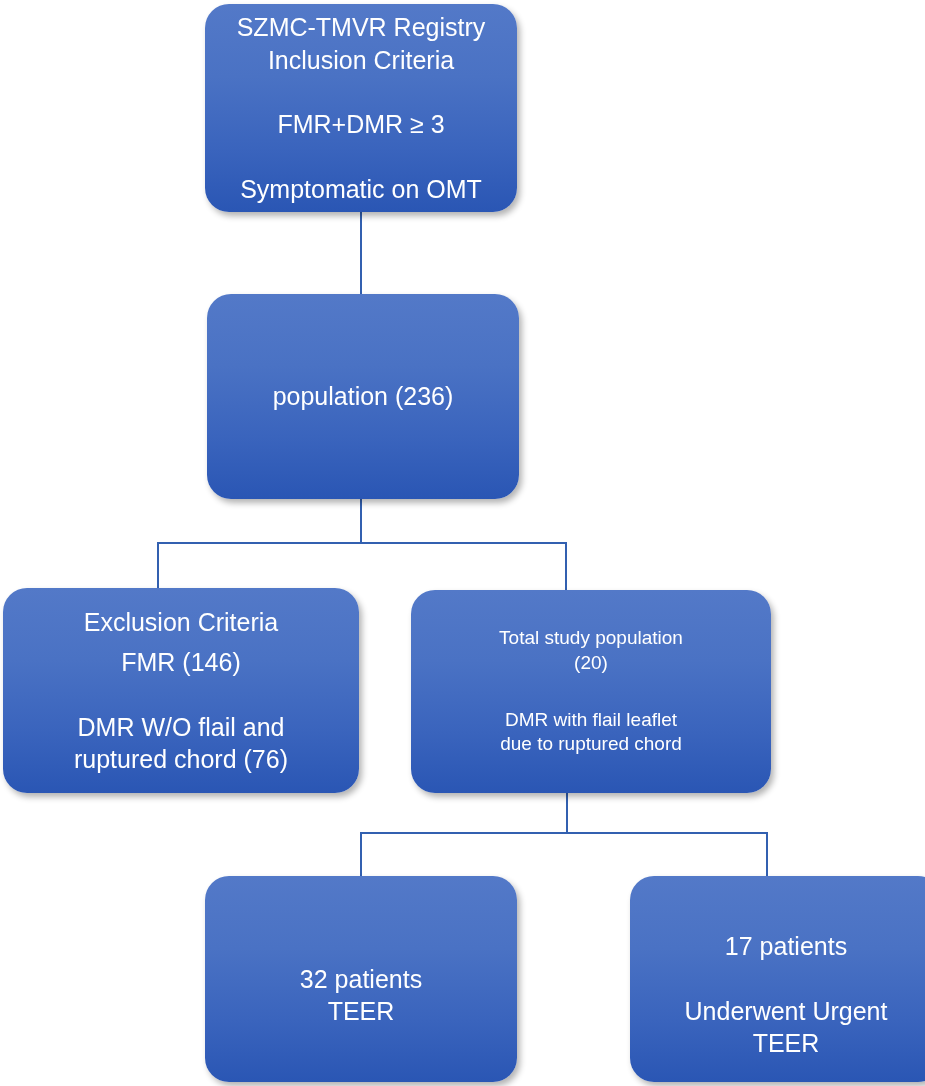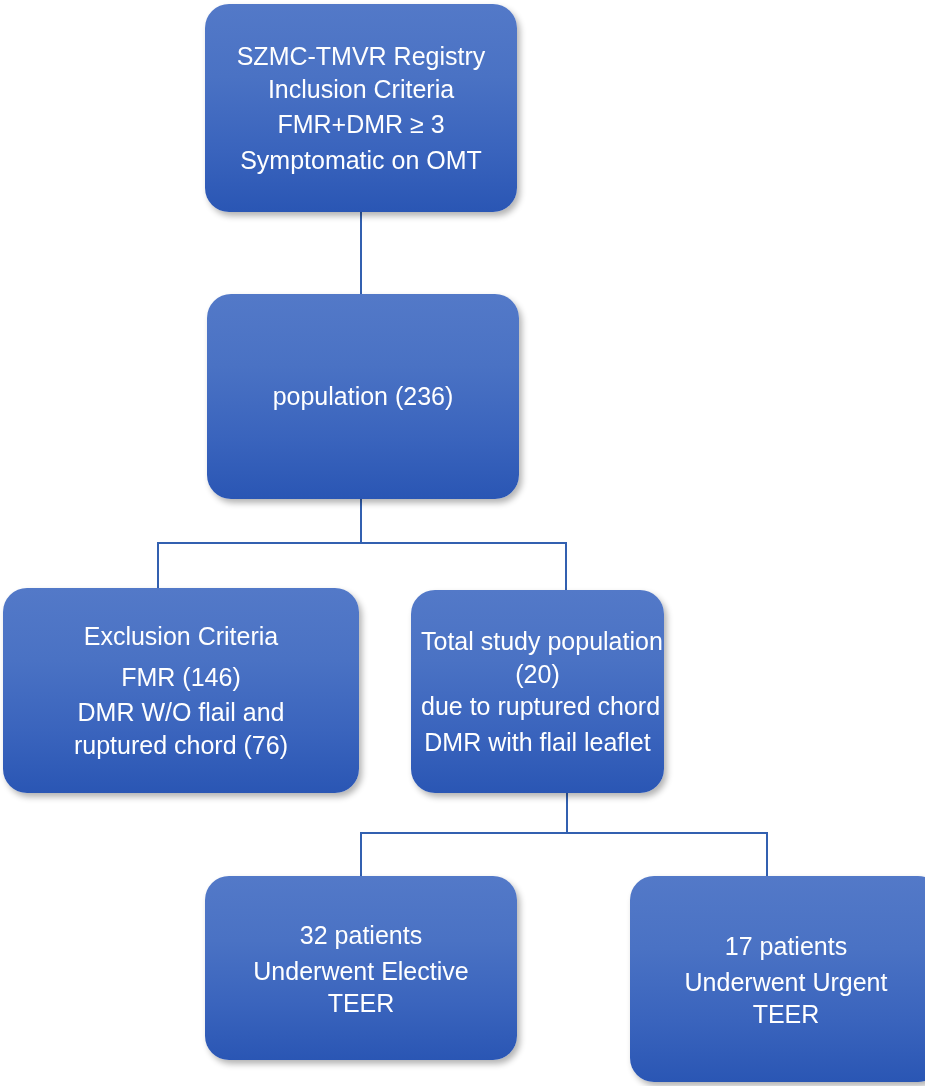--- a/index.html
+++ b/index.html
@@ -36,28 +36,28 @@
   }
   .node .ln {
     display: block;
     width: 100%;
     white-space: nowrap;
   }
   .u { text-underline-offset: 3px; }
 
   
   .gap-sm { margin-top: 8px; }
-  .gap-md { margin-top: 3px; }
+  .gap-md { margin-top: 32px; }
 
   
   #node-inclusion   { left: 205px; top: 4px;    width: 312px; height: 208px; font-size: 25px; }
   #node-registry    { left: 207px; top: 294px;  width: 312px; height: 205px; font-size: 25px; }
   #node-exclusion   { left: 3px;   top: 588px;  width: 356px; height: 205px; font-size: 25px; }
-  #node-study       { left: 411px; top: 590px;  width: 253px; height: 203px; font-size: 25px; }
-  #node-elective    { left: 205px; top: 876px;  width: 312px; height: 184px; font-size: 25px; }
+  #node-study       { left: 411px; top: 590px;  width: 360px; height: 203px; font-size: 19px; }
+  #node-elective    { left: 205px; top: 876px;  width: 312px; height: 206px; font-size: 25px; }
   #node-urgent      { left: 630px; top: 876px;  width: 312px; height: 206px; font-size: 25px; }
 
   
   .conn {
     position: absolute;
     background: #3260b0;
   }
   .conn.v { width: 2px; }
   .conn.h { height: 2px; }
 
@@ -105,27 +105,26 @@
   <div class="node" id="node-exclusion">
     <span class="ln u">Exclusion Criteria</span>
     <span class="ln gap-sm">FMR (146)</span>
     <span class="ln gap-md">DMR W/O flail and</span>
     <span class="ln">ruptured chord (76)</span>
   </div>
 
   <div class="node" id="node-study">
     <span class="ln u">Total study population</span>
     <span class="ln">(20)</span>
+    <span class="ln gap-md">DMR with flail leaflet</span>
     <span class="ln">due to ruptured chord</span>
-    <span class="ln gap-md">DMR with flail leaflet</span>
   </div>
 
   <div class="node" id="node-elective">
     <span class="ln gap-md">32 patients</span>
-    <span class="ln gap-md">Underwent Elective</span>
     <span class="ln">TEER</span>
   </div>
 
   <div class="node" id="node-urgent">
     <span class="ln gap-md">17 patients</span>
     <span class="ln gap-md">Underwent Urgent</span>
     <span class="ln">TEER</span>
   </div>
 
 </div>

